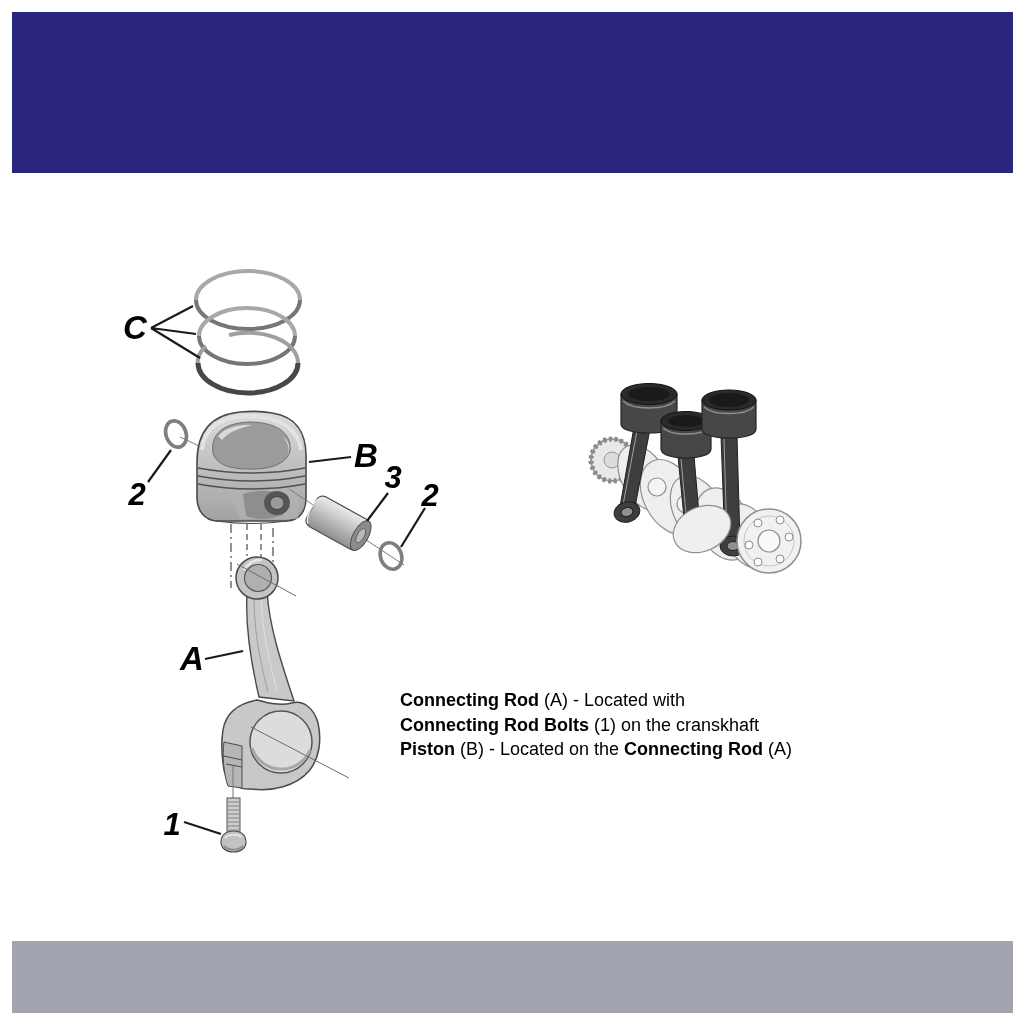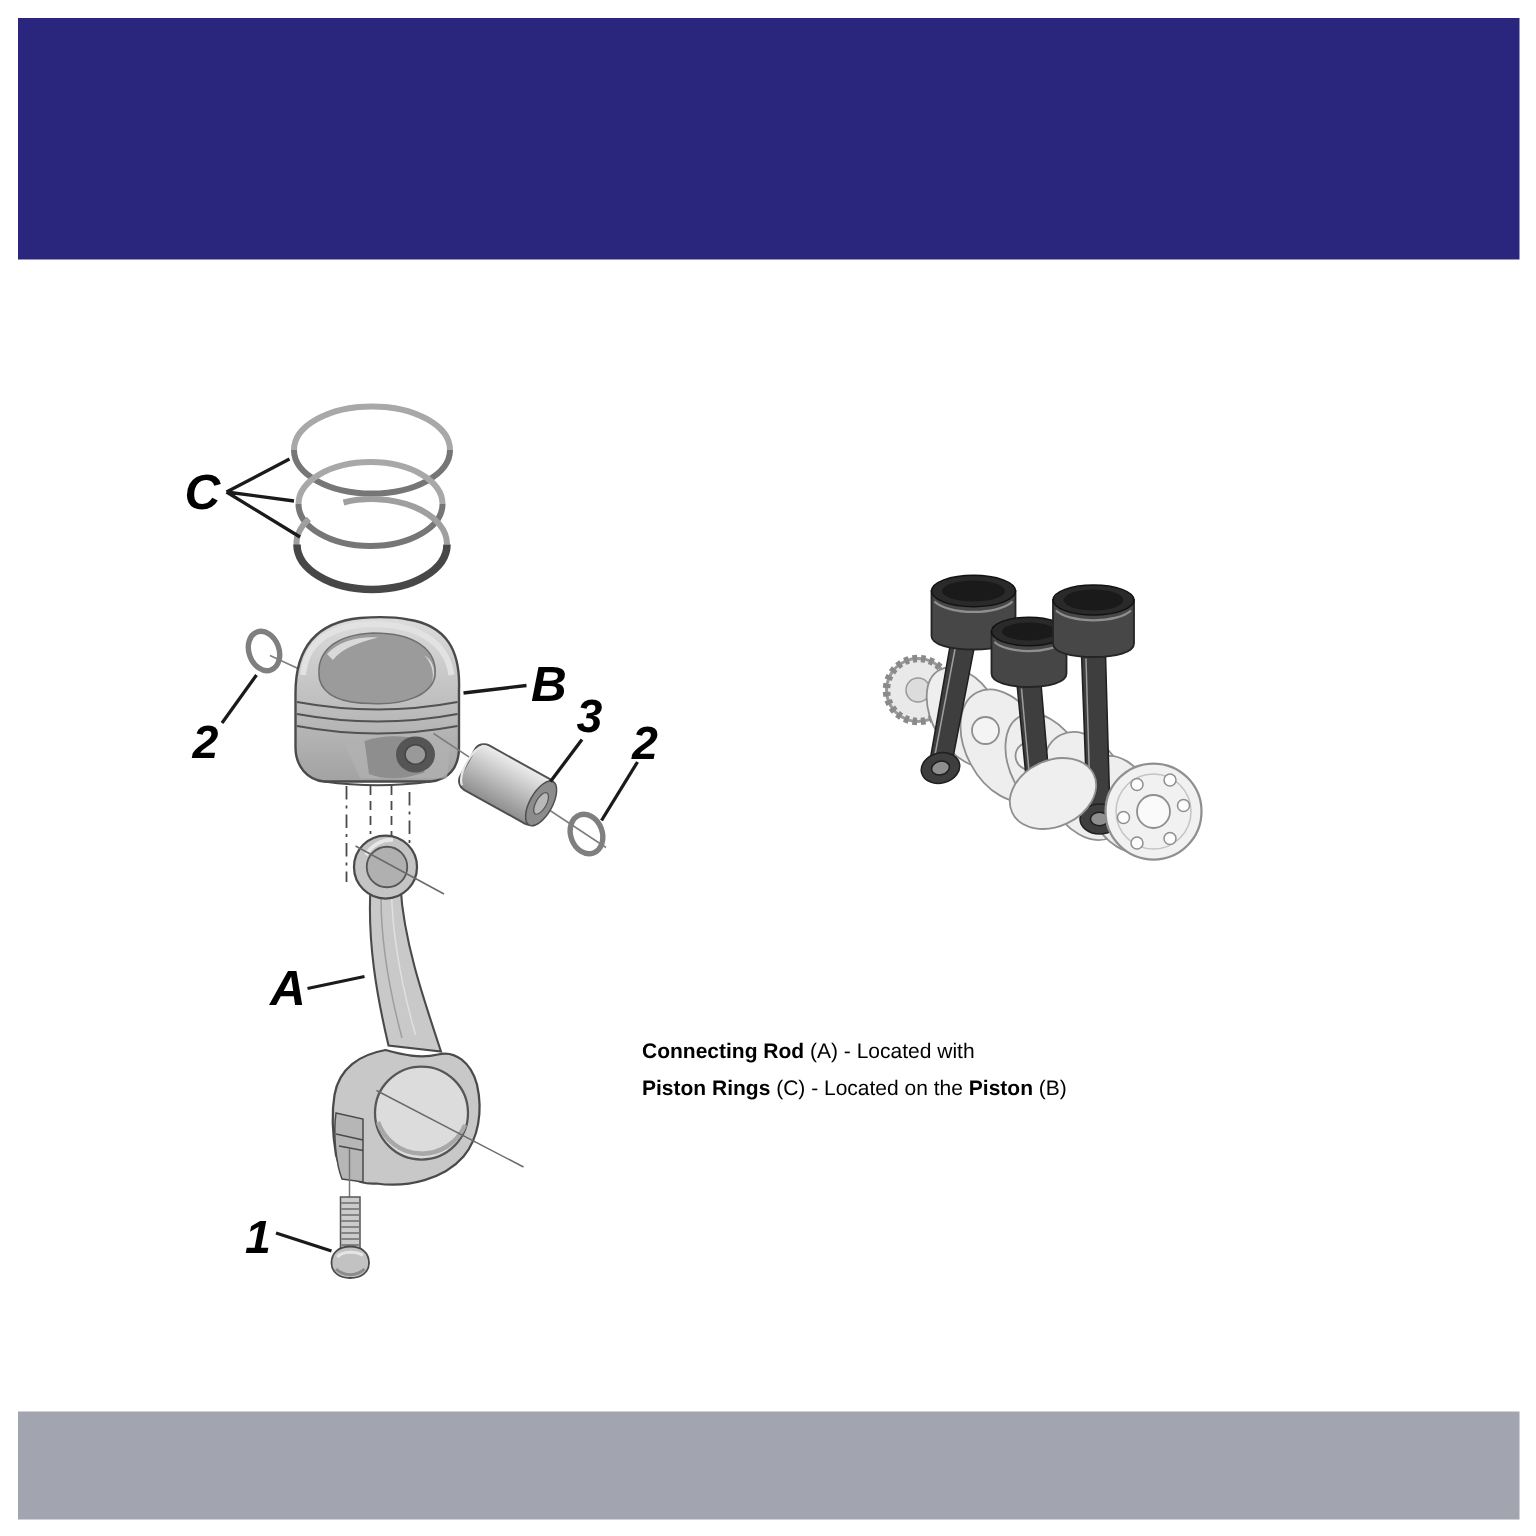--- a/index.html
+++ b/index.html
@@ -6,21 +6,21 @@
   body{
     width:1024px;height:1024px;position:relative;background:#ffffff;
     font-family:"Liberation Sans",sans-serif;overflow:hidden;
   }
   .band{position:absolute;left:12px;width:1001px;}
   .band.header{top:12px;height:161px;}
   .band.footer{top:941px;height:72px;}
   .diagram-svg{position:absolute;left:0;top:0;width:1024px;height:1024px;}
   .desc{
     position:absolute;left:400px;top:688px;width:490px;
-    font-size:14px;line-height:24.5px;color:#000;margin-left:28px;
+    font-size:18px;line-height:24.5px;color:#000;
   }
   .desc b{font-weight:bold;}
   .lbl{
     font-family:"Liberation Sans",sans-serif;
     font-weight:bold;font-style:italic;fill:#000;
   }
 </style>
 </head>
 <body>
 
@@ -207,14 +207,15 @@
       <path d="M 702 400 L 756 400 L 756 429 C 756 435 744 438 729 438 C 714 438 702 435 702 429 Z" fill="#474747" stroke="#242424"></path>
       <path d="M 704 407 A 27 10.5 0 0 0 754 407" stroke="#8f8f8f" fill="none" stroke-width="1.5"></path>
       <ellipse cx="729" cy="400" rx="27" ry="10" fill="#2a2a2a" stroke="#111111" stroke-width="1"></ellipse>
       <ellipse cx="729" cy="400" rx="20" ry="7" fill="#1a1a1a"></ellipse>
     </g>
   </g>
 </svg>
 
 <div class="desc">
     <div class="desc-line"><b>Connecting Rod</b><span> (A) - Located with</span></div>
-    <div class="desc-line"><b>Piston Rings</b><span> (C) - Located on the </span><b>Piston</b><span> (B)</span></div>
+    <div class="desc-line"><b>Connecting Rod Bolts</b><span> (1) on the cranskhaft</span></div>
+    <div class="desc-line"><b>Piston</b><span> (B) - Located on the </span><b>Connecting Rod</b><span> (A)</span></div>
   </div>
 
 </body></html>

